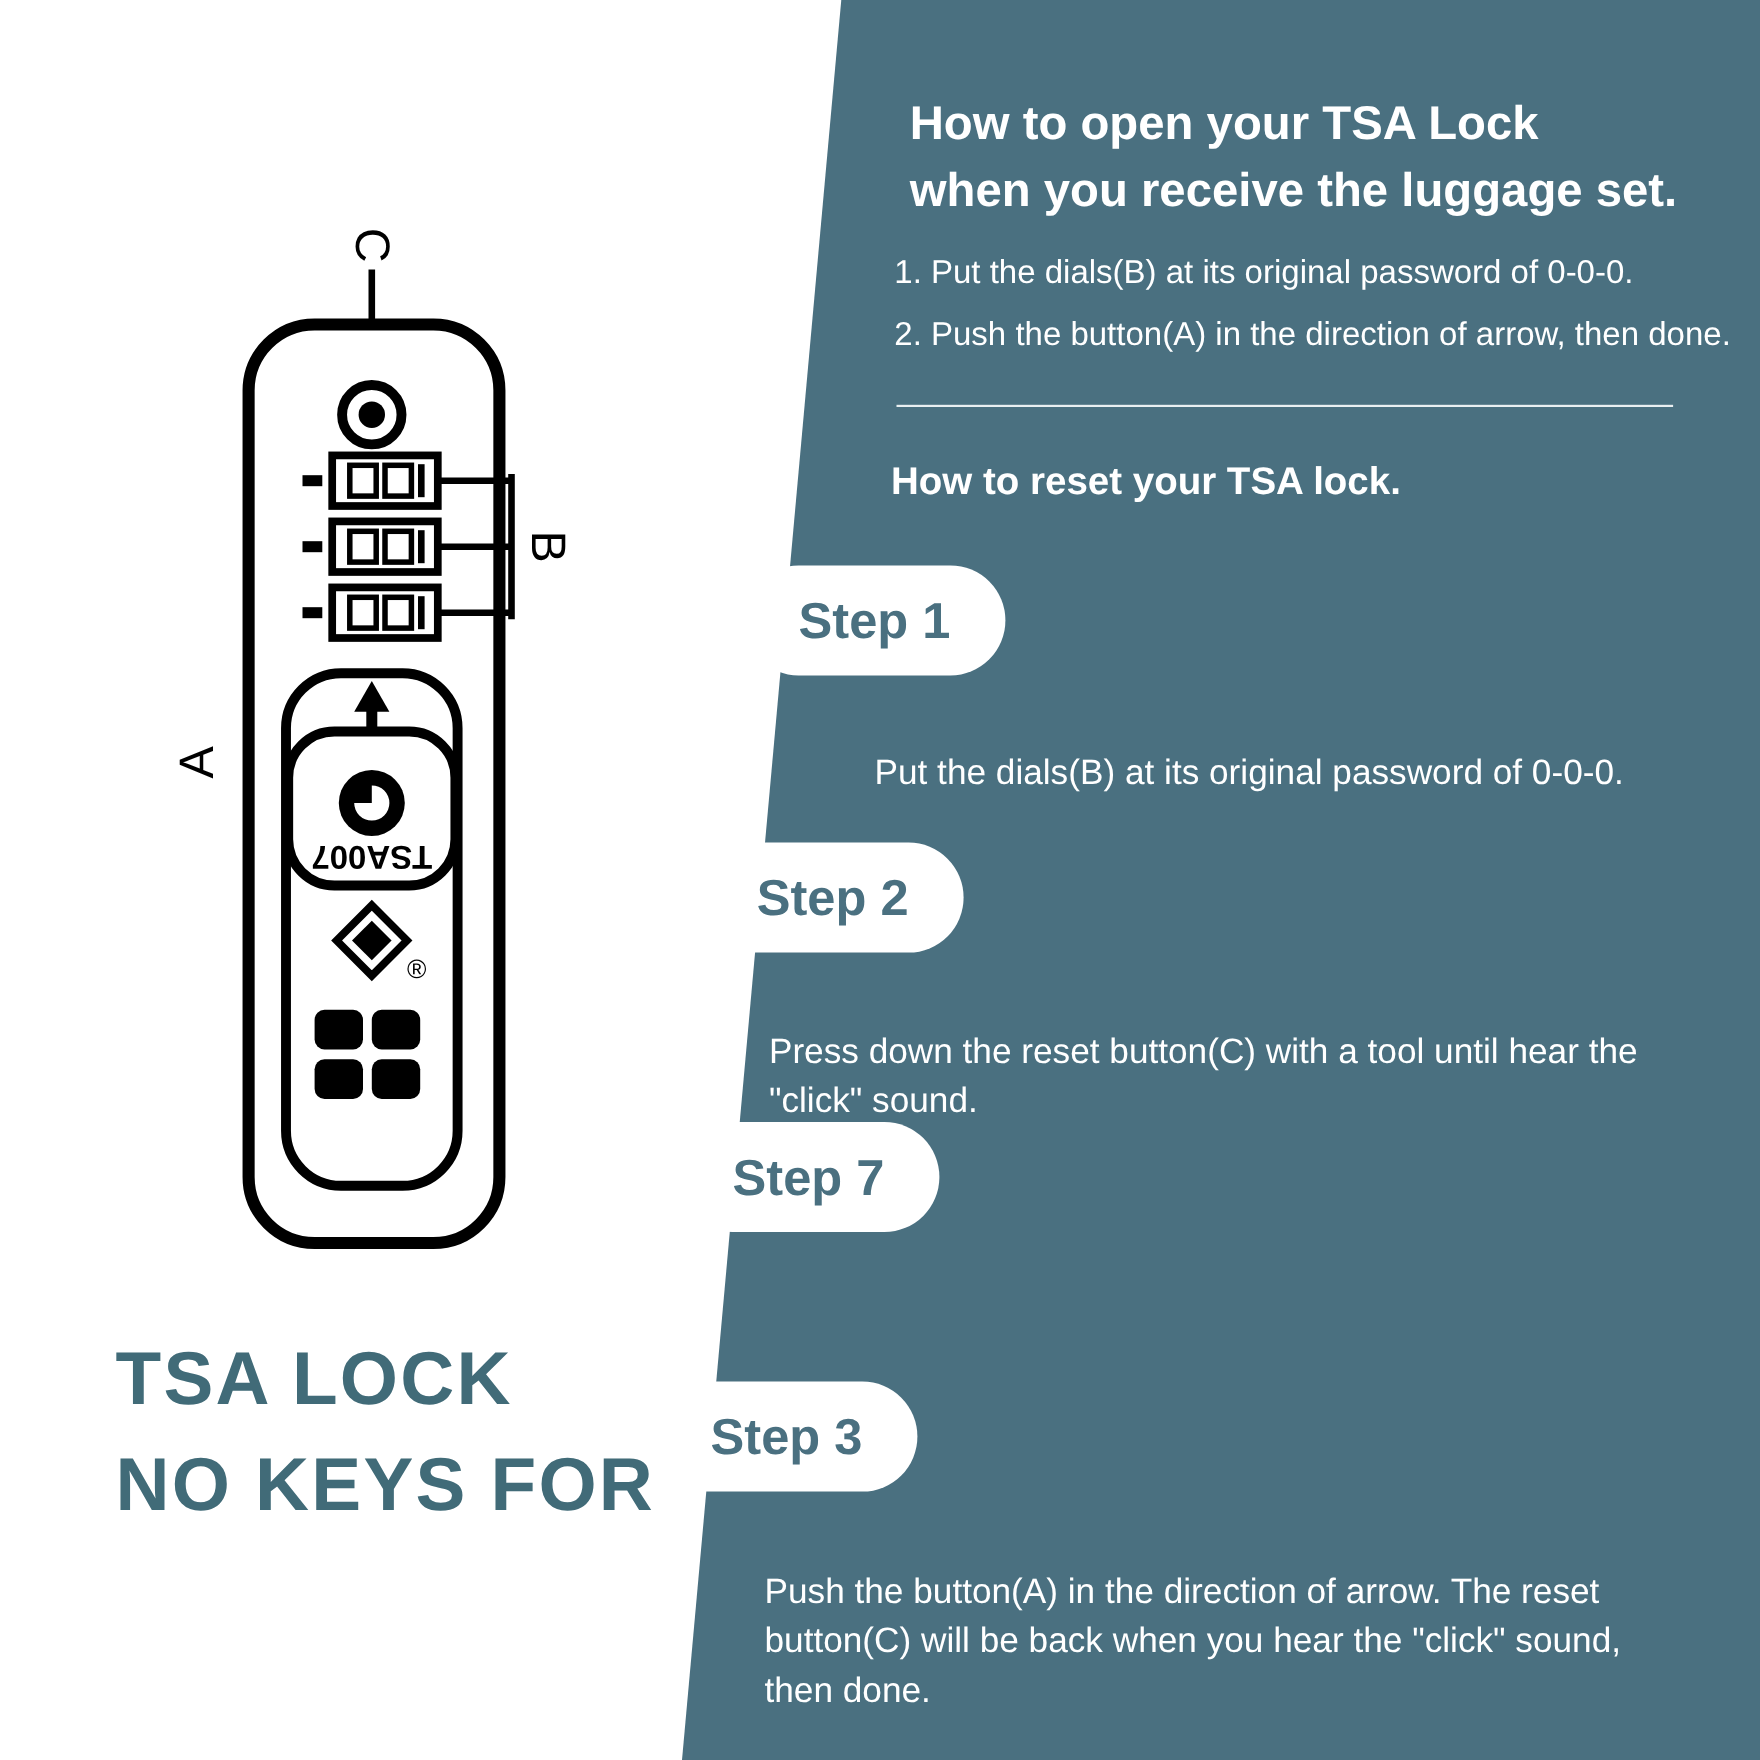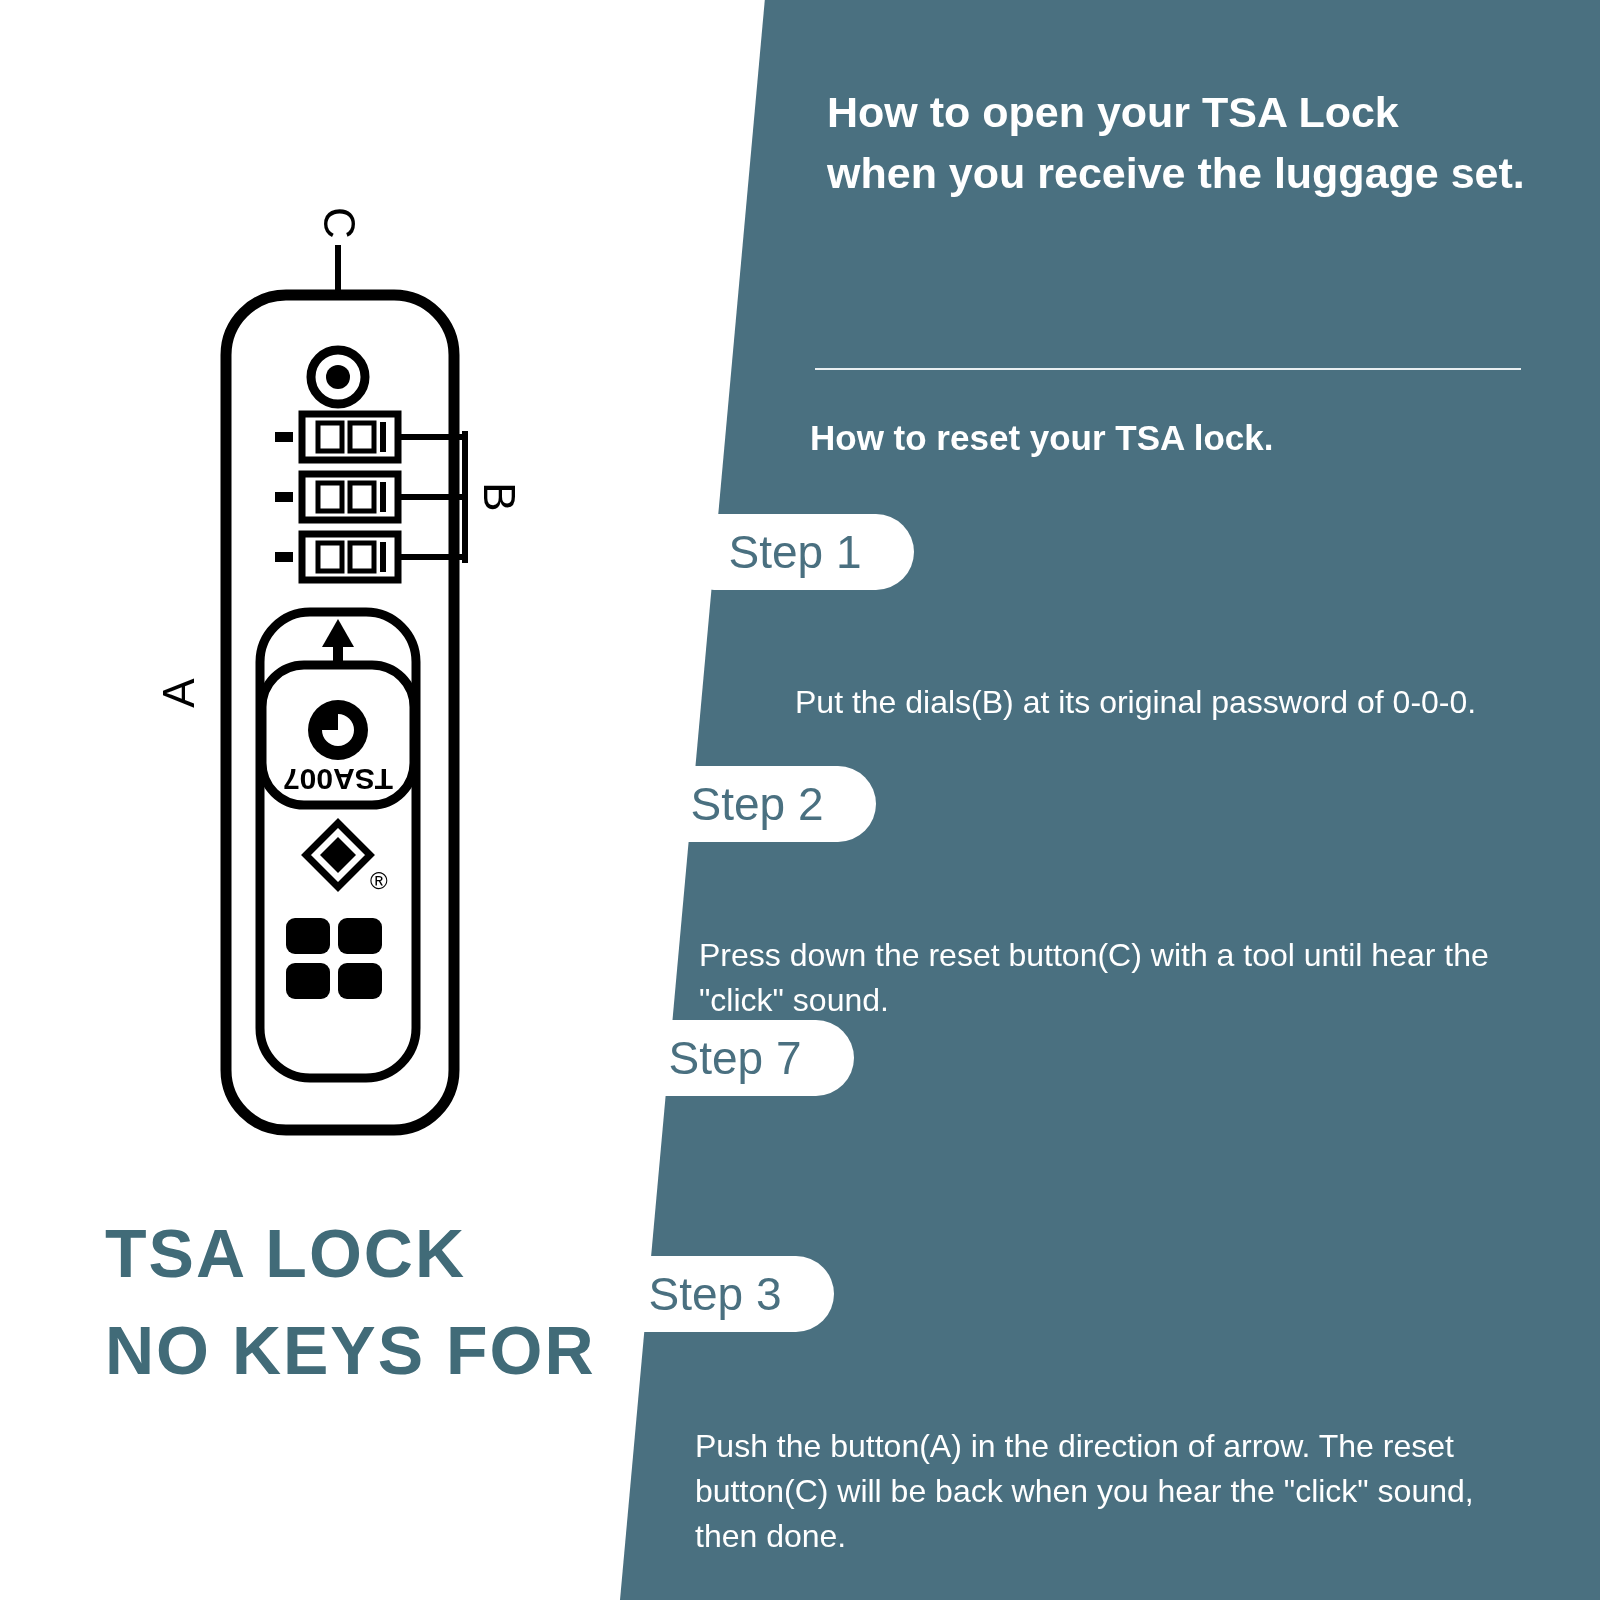--- a/index.html
+++ b/index.html
@@ -37,22 +37,22 @@
   .reset-heading {
     position: absolute; left: 810px; top: 418px; z-index: 2;
     color: #ffffff; font-size: 35px; font-weight: bold;
   }
 
   .badge {
     position: absolute; z-index: 3;
     background: #ffffff; color: #4a7080;
     border-radius: 50px;
     display: flex; align-items: center; justify-content: center;
-    font-size: 46px; font-weight: normal;
-    width: 238px; height: 76px;
+    font-size: 46px; font-weight: bold;
+    width: 238px; height: 100px;
   }
   .badge-1 { left: 676px; top: 514px; }
   .badge-2 { left: 638px; top: 766px; }
   .badge-3 { left: 616px; top: 1020px; }
   .badge-4 { left: 596px; top: 1256px; }
 
   .step-text {
     position: absolute; z-index: 2;
     color: #ffffff; font-size: 32px; line-height: 1.4; margin-top: 28px;
   }
@@ -156,20 +156,24 @@
   <div class="tagline">
     <div>TSA LOCK</div>
     <div>NO KEYS FOR</div>
   </div>
 
   <div class="open-heading">
     <div>How to open your TSA Lock</div>
     <div>when you receive the luggage set.</div>
   </div>
 
+  <div class="open-steps">
+    <div>1. Put the dials(B) at its original password of 0-0-0.</div>
+    <div>2. Push the button(A) in the direction of arrow, then done.</div>
+  </div>
 
   <div class="divider"></div>
 
   <div class="reset-heading">How to reset your TSA lock.</div>
 
   <div class="badge badge-1">Step 1</div>
   <div class="step-text step-text-1">Put the dials(B) at its original password of 0-0-0.</div>
 
   <div class="badge badge-2">Step 2</div>
   <div class="step-text step-text-2">Press down the reset button(C) with a tool until hear the "click" sound.</div>

